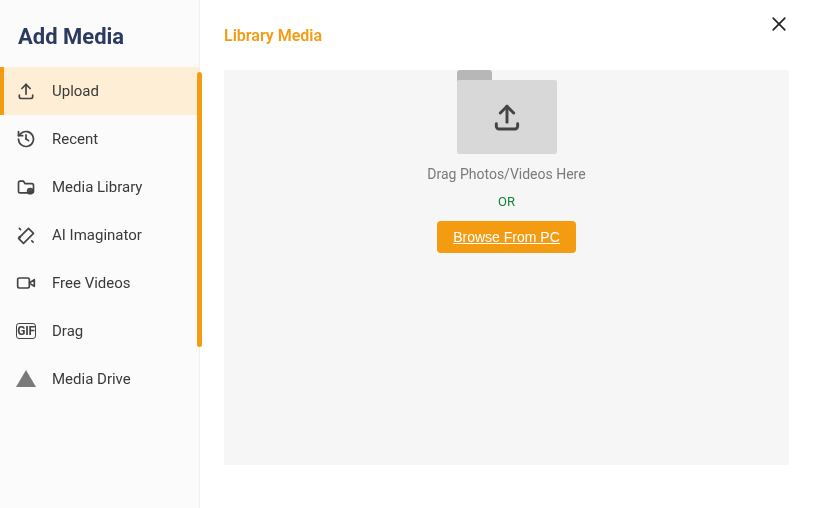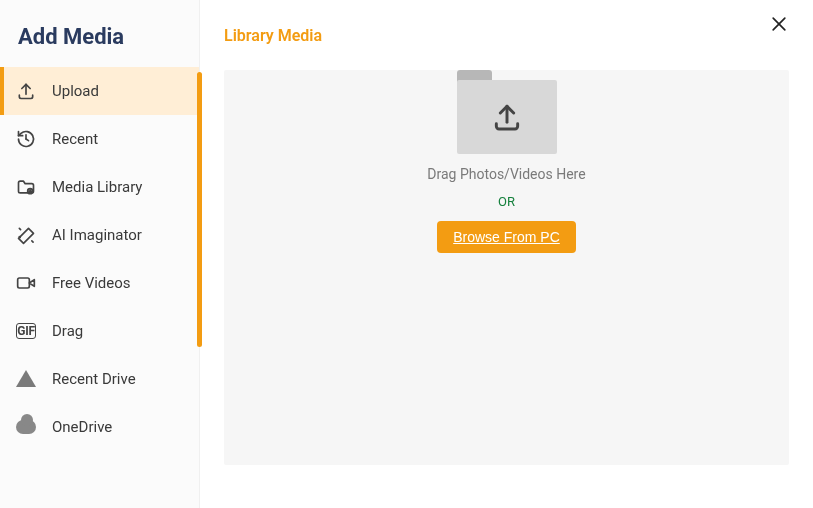--- a/index.html
+++ b/index.html
@@ -261,29 +261,23 @@
         <span class="icon">
           <span class="gif-badge">GIF</span>
         </span>
         <span>Drag</span>
       </div>
 
       <div class="sidebar-item">
         <span class="icon">
           <span class="gdrive"></span>
         </span>
-        <span>Recent Drive</span>
-      </div>
-
-      <div class="sidebar-item">
-        <span class="icon">
-          <span class="cloud-shape"></span>
-        </span>
-        <span>OneDrive</span>
-      </div>
+        <span>Media Drive</span>
+      </div>
+
 
     </div>
 
     <div class="sidebar-scroll-indicator"></div>
   </aside>
 
   <main class="main">
     <div class="main-header">
       <div class="main-title">Library Media</div>
     </div>

